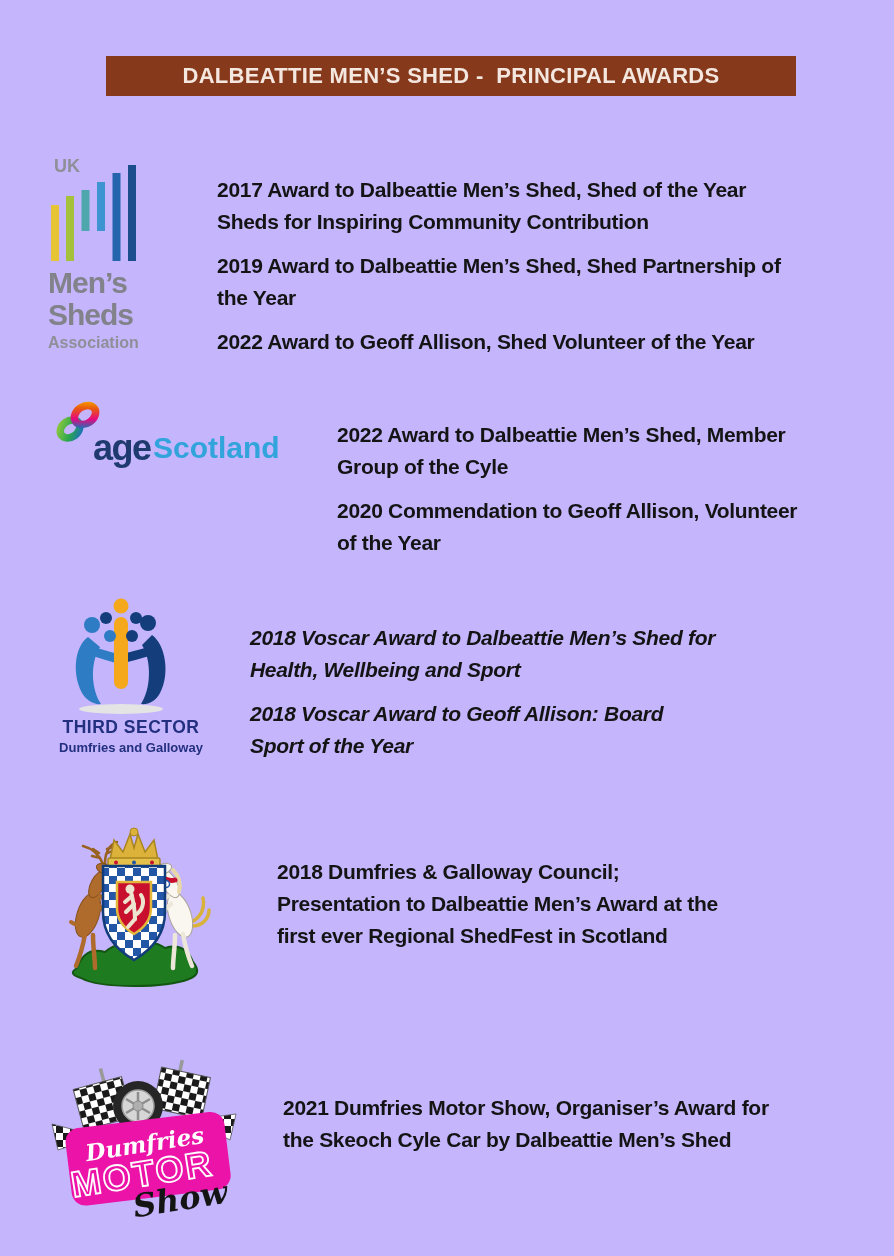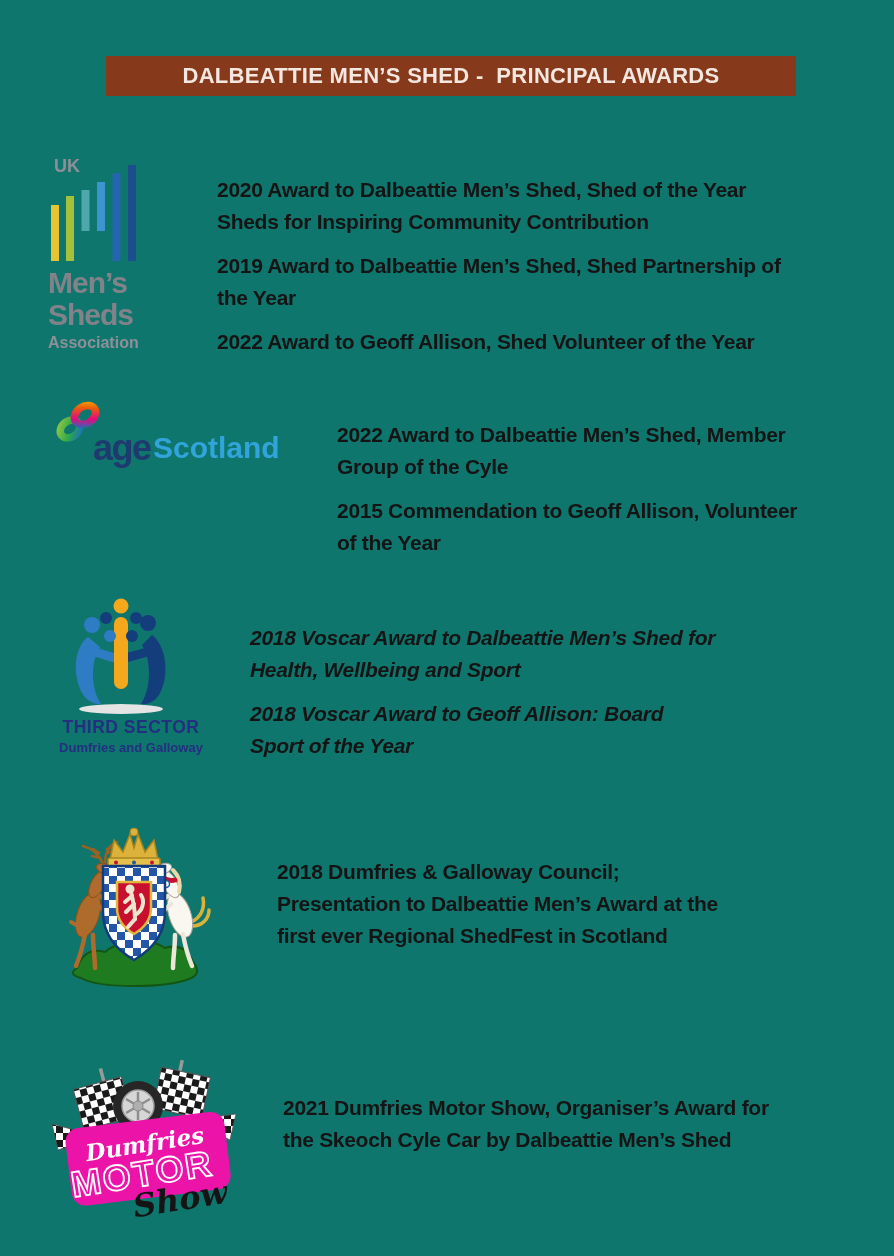--- a/index.html
+++ b/index.html
@@ -1,17 +1,17 @@
 <!DOCTYPE html>
 <html><head>
 <meta charset="utf-8">
 <style>
   html,body { margin:0; padding:0; background:#ffffff; }
   .page {
-    position:relative; width:894px; height:1256px; background:#0f766e;
+    position:relative; width:894px; height:1256px; background:#c4b5fd;
     font-family:"Liberation Sans", sans-serif; overflow:hidden;
   }
   .banner {
     position:absolute; left:106px; top:56px; width:690px; height:40px;
     background:#87391C; color:#F4E7DF;
     display:flex; align-items:center; justify-content:center;
     font-size:22px; font-weight:bold; letter-spacing:0.3px; white-space:pre;
   }
   .award-text {
     position:absolute; color:#141414; font-weight:bold;
@@ -44,21 +44,21 @@
         <rect x="84" y="17" width="8" height="96" fill="#1C4E8E"></rect>
       </g>
       <text x="4" y="145" font-size="30" font-weight="bold" fill="#82828A" letter-spacing="-1">Men’s</text>
       <text x="4" y="177" font-size="30" font-weight="bold" fill="#82828A" letter-spacing="-1">Sheds</text>
       <text x="4" y="200" font-size="16" font-weight="bold" fill="#8F8F98">Association</text>
     </svg>
   </div>
 
   <div class="award-text" style="left:217px; top:174px;">
     <div class="para">
-      <div class="line">2020 Award to Dalbeattie Men’s Shed, Shed of the Year</div>
+      <div class="line">2017 Award to Dalbeattie Men’s Shed, Shed of the Year</div>
       <div class="line">Sheds for Inspiring Community Contribution</div>
     </div>
     <div class="para">
       <div class="line">2019 Award to Dalbeattie Men’s Shed, Shed Partnership of</div>
       <div class="line">the Year</div>
     </div>
     <div class="para">
       <div class="line">2022 Award to Geoff Allison, Shed Volunteer of the Year</div>
     </div>
   </div>
@@ -86,21 +86,21 @@
       <text x="98" y="60" font-size="30" font-weight="bold" fill="#31A4DB">Scotland</text>
     </svg>
   </div>
 
   <div class="award-text" style="left:337px; top:419px;">
     <div class="para">
       <div class="line">2022 Award to Dalbeattie Men’s Shed, Member</div>
       <div class="line">Group of the Cyle</div>
     </div>
     <div class="para">
-      <div class="line">2015 Commendation to Geoff Allison, Volunteer</div>
+      <div class="line">2020 Commendation to Geoff Allison, Volunteer</div>
       <div class="line">of the Year</div>
     </div>
   </div>
 
   <div class="logo" style="left:58px; top:595px;">
     <svg width="152" height="164" viewBox="0 0 152 164">
       <g>
         <ellipse cx="63" cy="114" rx="42" ry="5" fill="#E4E4E4"></ellipse>
 
         <circle cx="34" cy="30" r="8" fill="#2E7CC4"></circle>

